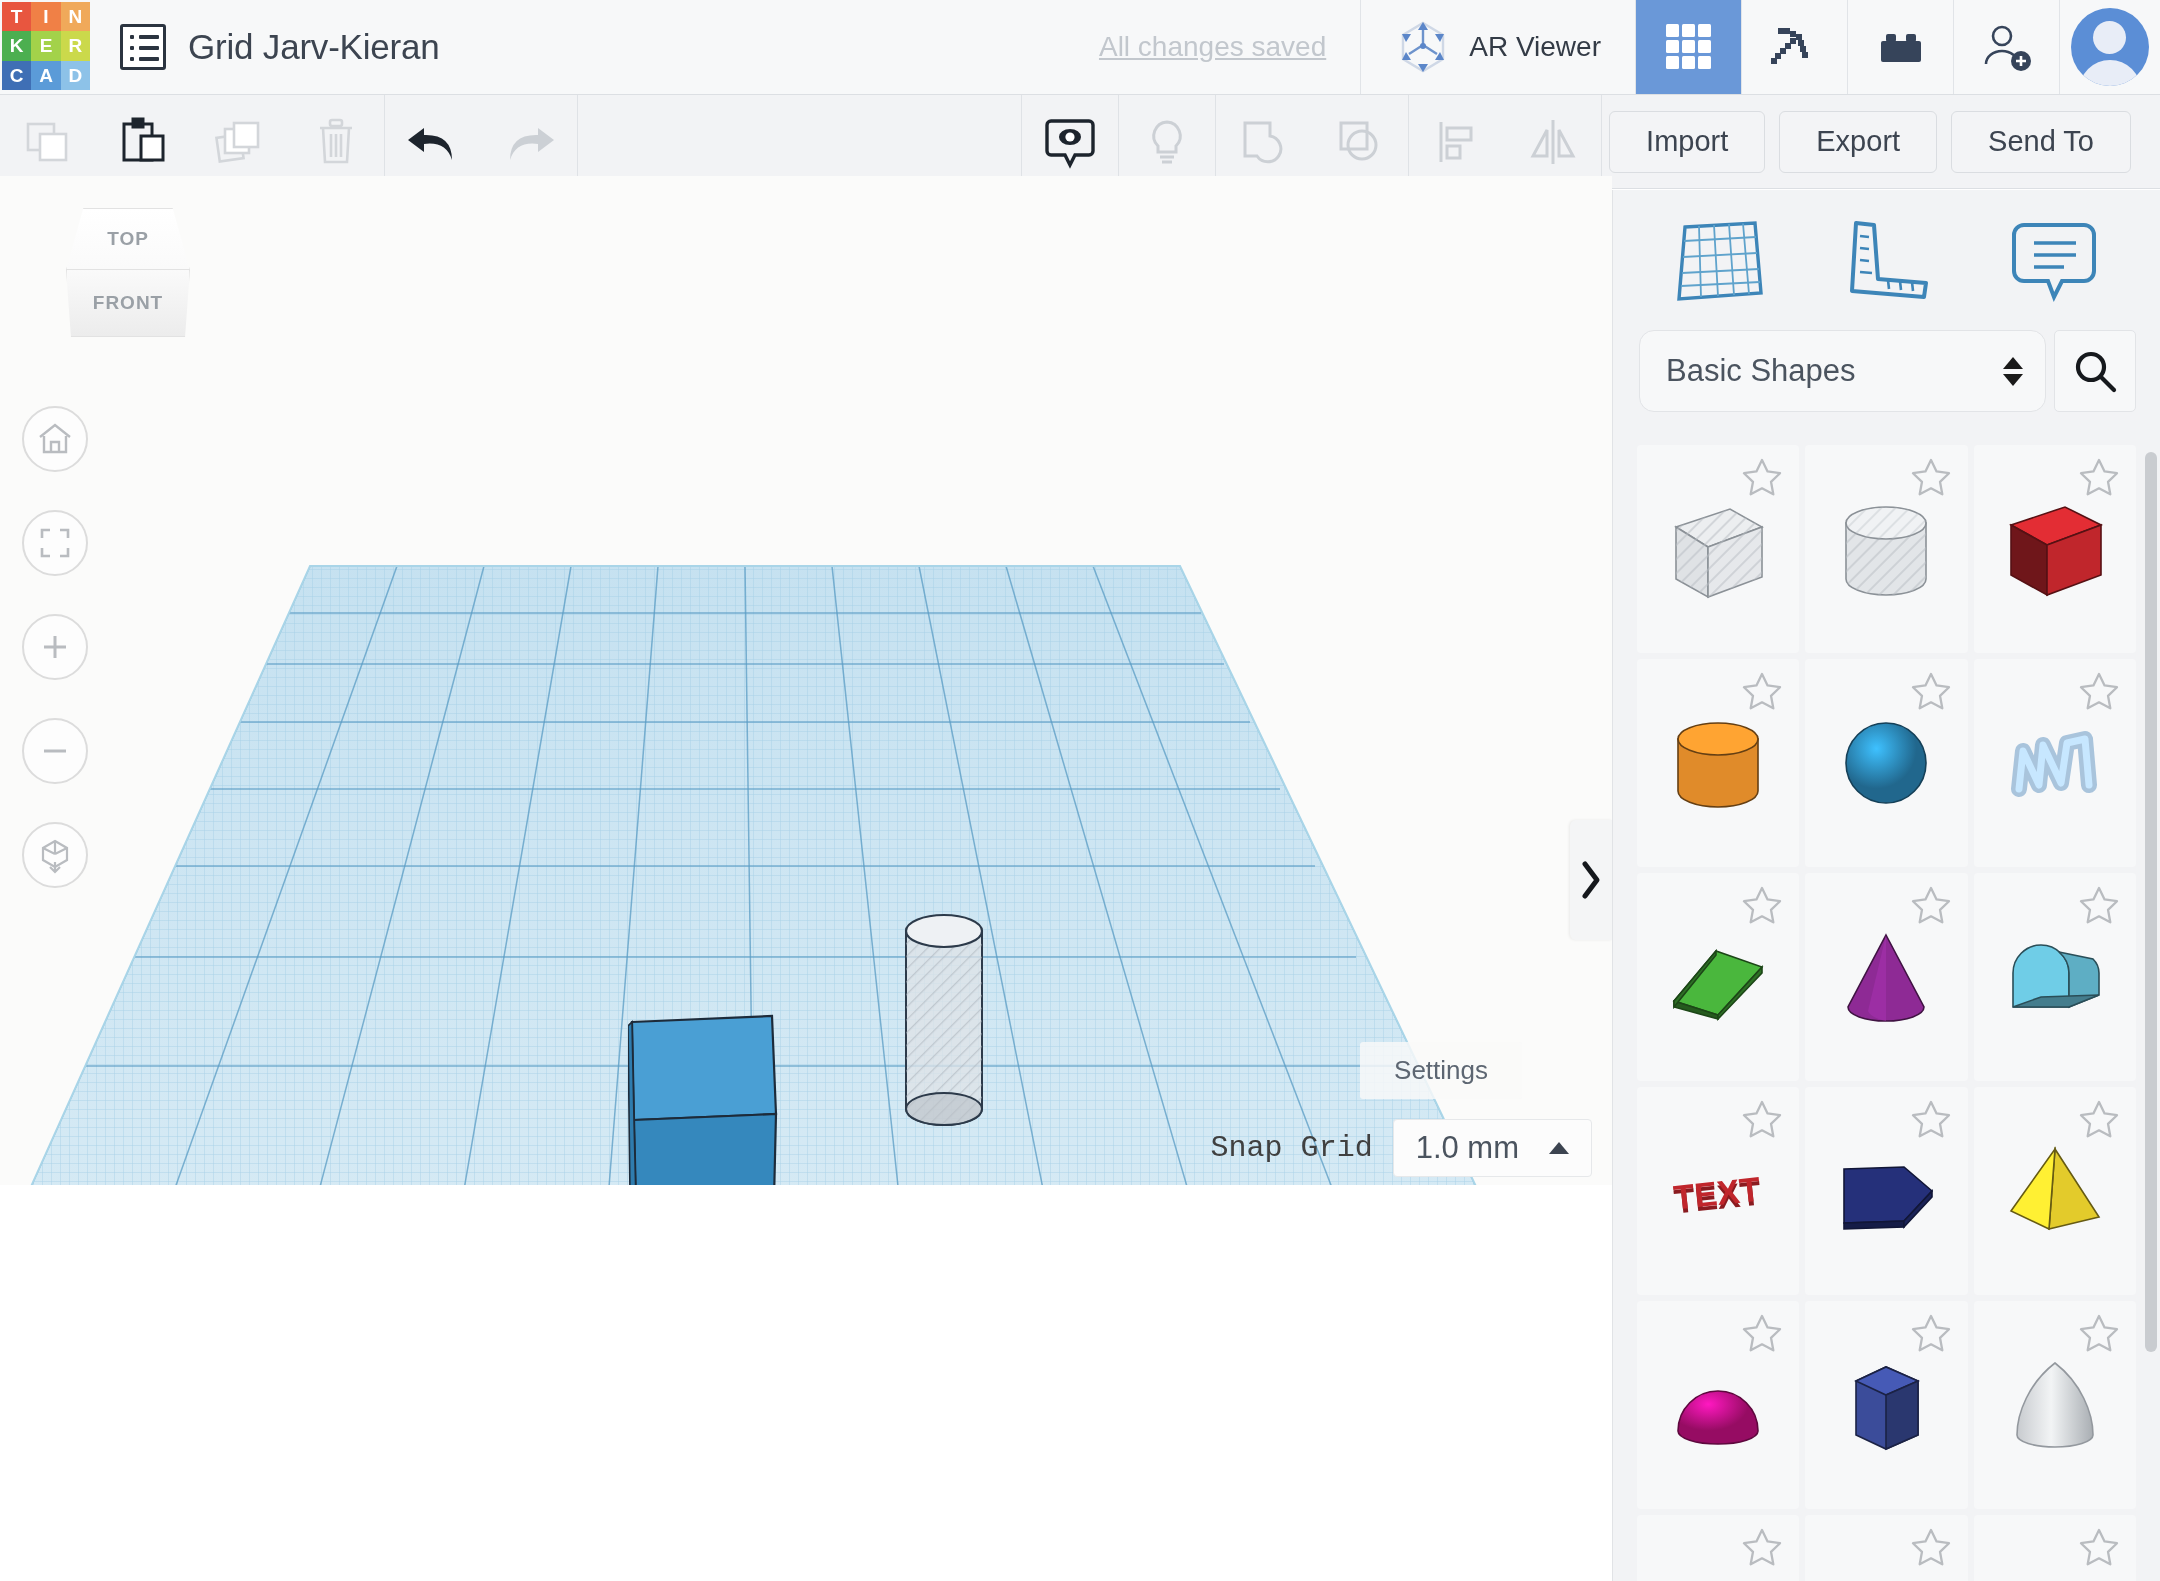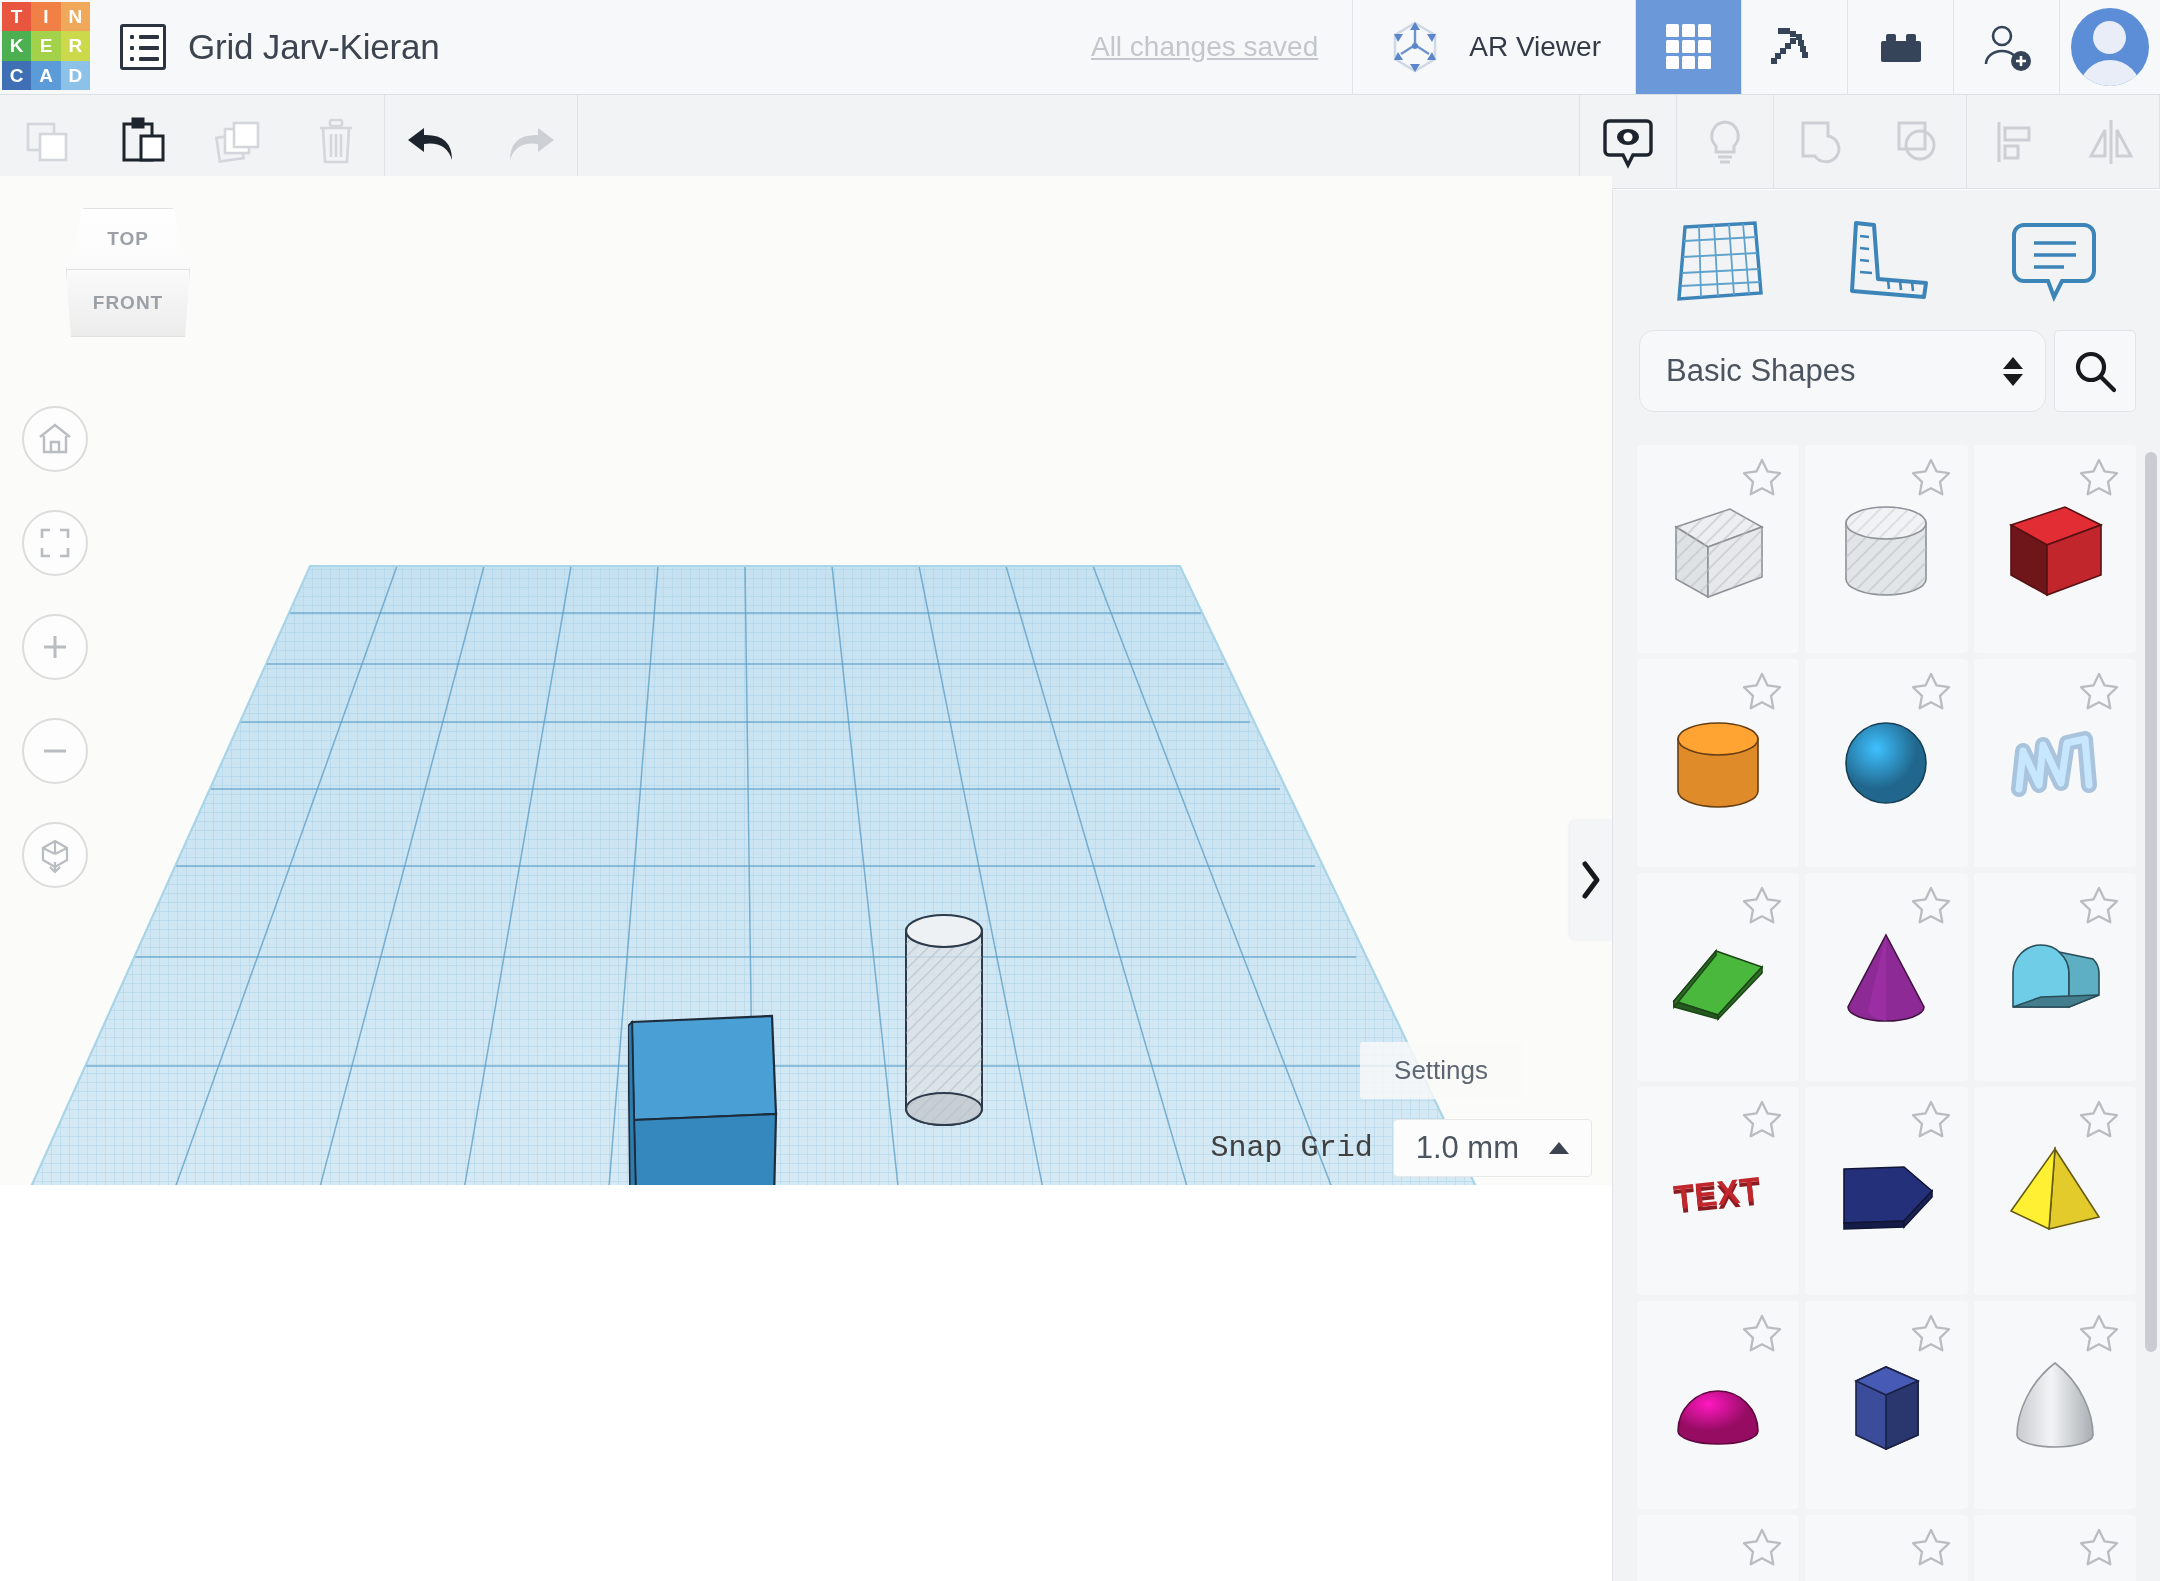--- a/index.html
+++ b/index.html
@@ -48,21 +48,21 @@
     padding-left: 6px; font-weight: 400;
   }
   .hdr-spacer { flex: 1 1 auto; }
   .saved-status {
     display: flex; align-items: center; padding: 0 34px;
     font-size: 28px; color: #c2c7cd;
     border-right: 1px solid #e1e4e8;
     text-decoration: underline;
   }
   .ar-viewer {
-    display: flex; align-items: center; gap: 26px; padding: 0 34px;
+    display: flex; align-items: center; gap: 18px; padding: 0 34px;
     border-right: 1px solid #e1e4e8;
     font-size: 28px; color: #333b46;
   }
   .hdr-icon-btn {
     width: 106px; display: flex; align-items: center; justify-content: center;
     border-right: 1px solid #e1e4e8;
   }
   .hdr-icon-btn.active { background: #6a98d8; }
   .avatar-btn { width: 100px; display:flex; align-items:center; justify-content:center; }
   .avatar {
@@ -436,20 +436,25 @@
       <svg width="56" height="56" viewBox="0 0 56 56">
         <g fill="none" stroke="#ccd0d5" stroke-width="3">
           <path d="M28 6 L28 50"></path>
           <path d="M22 16 L22 42 L8 42 Z"></path>
           <path d="M34 16 L34 42 L48 42 Z"></path>
         </g>
       </svg>
     </div>
     <div class="tb-sep"></div>
 
+    <div class="tb-right">
+      <div class="tb-text-btn">Import</div>
+      <div class="tb-text-btn">Export</div>
+      <div class="tb-text-btn">Send To</div>
+    </div>
   </div>
 
   <div class="canvas">
 
     <svg class="workplane" viewBox="0 0 1820 1240" preserveAspectRatio="none">
       <defs>
         <linearGradient id="wpfade" x1="0" y1="0" x2="0" y2="1">
           <stop offset="0%" stop-color="#c3e0f0" stop-opacity="0.95"></stop>
           <stop offset="100%" stop-color="#d8ecf6" stop-opacity="0.8"></stop>
         </linearGradient>

